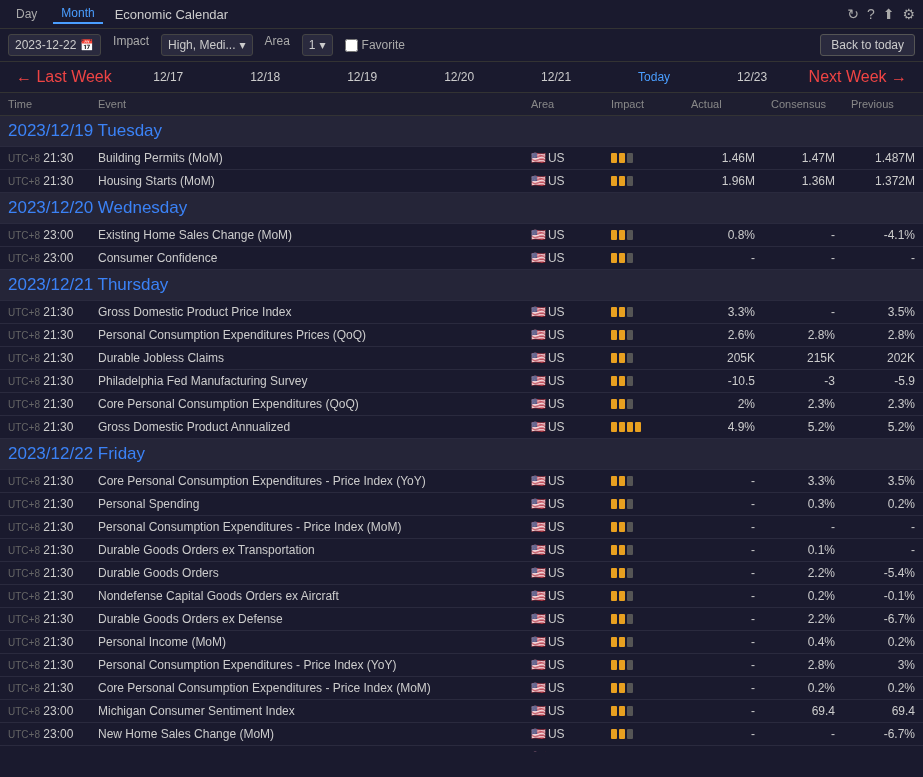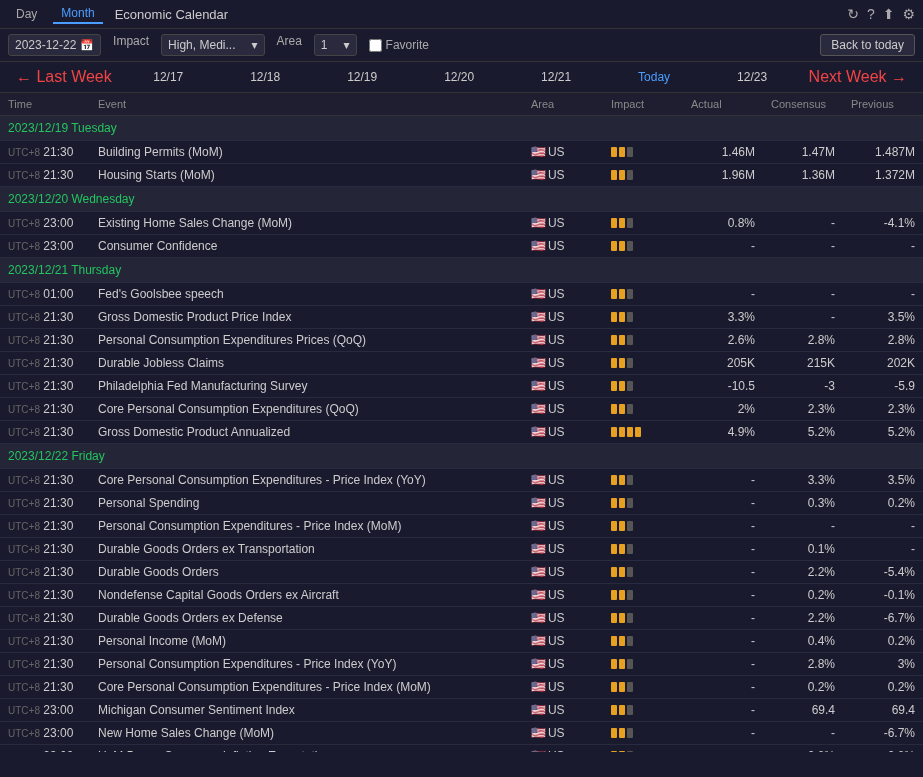--- a/index.html
+++ b/index.html
@@ -15,41 +15,41 @@
     .icon-btn { color: #aaa; cursor: pointer; font-size: 14px; }
 
     .filter-bar {
       display: flex; background: #1a1a2e; padding: 5px 8px; gap: 12px; border-bottom: 1px solid #333;
     }
     .date-input {
       background: #2a2a3e; border: 1px solid #444; color: #ccc; padding: 2px 6px; border-radius: 3px; font-size: 12px; display: flex; align-items: center; gap: 4px;
     }
     .label { color: #aaa; font-size: 12px; }
     .select-box {
-      background: #2a2a3e; border: 1px solid #444; color: #ccc; padding: 2px 6px; border-radius: 3px; font-size: 12px; display: flex; align-items: center; gap: 16px;
+      background: #2a2a3e; border: 1px solid #444; color: #ccc; padding: 2px 6px; border-radius: 3px; font-size: 12px; display: flex; align-items: center; gap: 4px;
     }
     .checkbox-label { display: flex; align-items: center; gap: 4px; color: #aaa; font-size: 12px; }
     .back-today-btn {
       margin-left: auto; background: #2a2a3e; border: 1px solid #555; color: #ccc; padding: 3px 10px; border-radius: 3px; cursor: pointer; font-size: 12px;
     }
 
     .nav-bar {
       display: flex; align-items: center; background: #1a1a2e; border-bottom: 1px solid #333; padding: 0 8px;
     }
     .nav-btn { color: #ef4444; cursor: pointer; padding: 6px 8px; font-size: 16px; display: flex; align-items: center; gap: 2px; }
     .date-nav { display: flex; flex: 1; justify-content: space-around; align-items: center; }
     .date-nav-item { padding: 6px 10px; cursor: pointer; color: #ccc; font-size: 12px; }
     .date-nav-item.today { color: #4a9eff; }
 
     .calendar-table { width: 100%; border-collapse: collapse; }
     .calendar-table th {
       background: #1e1e30; color: #888; font-size: 11px; font-weight: normal; padding: 5px 8px; text-align: left; border-bottom: 1px solid #333; position: sticky; top: 0;
     }
     .calendar-table td { padding: 4px 8px; border-bottom: 1px solid #2a2a3e; font-size: 12px; color: #ccc; vertical-align: middle; }
-    .section-header td { background: #252538; color: #22c55e; font-size: 12px; padding: 5px 8px; }
+    .section-header td { background: #252538; color: #3b82f6; font-size: 17px; padding: 5px 8px; }
     .area-cell { display: flex; align-items: center; gap: 2px; color: #ccc; }
 
     .impact-bars { display: flex; gap: 2px; align-items: center; }
     .impact-bar { width: 6px; height: 10px; border-radius: 1px; }
     .impact-bar.orange { background: #e8a020; }
     .impact-bar.gray { background: #555; }
 
     .val { color: #ccc; }
 
     .time-cell { color: #888; font-size: 11px; white-space: nowrap; }
@@ -230,43 +230,20 @@
       <td class="num-cell val">-</td>
       <td class="num-cell val">-</td>
       <td class="num-cell val">-</td>
     </tr>
           <tr class="section-header">
             <td colspan="7">2023/12/21 Thursday</td>
           </tr>
           <tr style="cursor: pointer;">
       <td class="time-cell">
         <span style="color:#666;font-size:10px;">UTC+8</span>
-        <span> 01:00</span>
-      </td>
-      <td class="event-cell">Fed's Goolsbee speech</td>
-      <td>
-        <div class="area-cell">
-          <span>🇺🇸</span>
-          <span>US</span>
-        </div>
-      </td>
-      <td>
-              <div class="impact-bars">
-                <div class="impact-bar orange"></div>
-                <div class="impact-bar orange"></div>
-                <div class="impact-bar gray"></div>
-              </div>
-            </td>
-      <td class="num-cell val">-</td>
-      <td class="num-cell val">-</td>
-      <td class="num-cell val">-</td>
-    </tr>
-          <tr style="cursor: pointer;">
-      <td class="time-cell">
-        <span style="color:#666;font-size:10px;">UTC+8</span>
         <span> 21:30</span>
       </td>
       <td class="event-cell">Gross Domestic Product Price Index</td>
       <td>
         <div class="area-cell">
           <span>🇺🇸</span>
           <span>US</span>
         </div>
       </td>
       <td>

